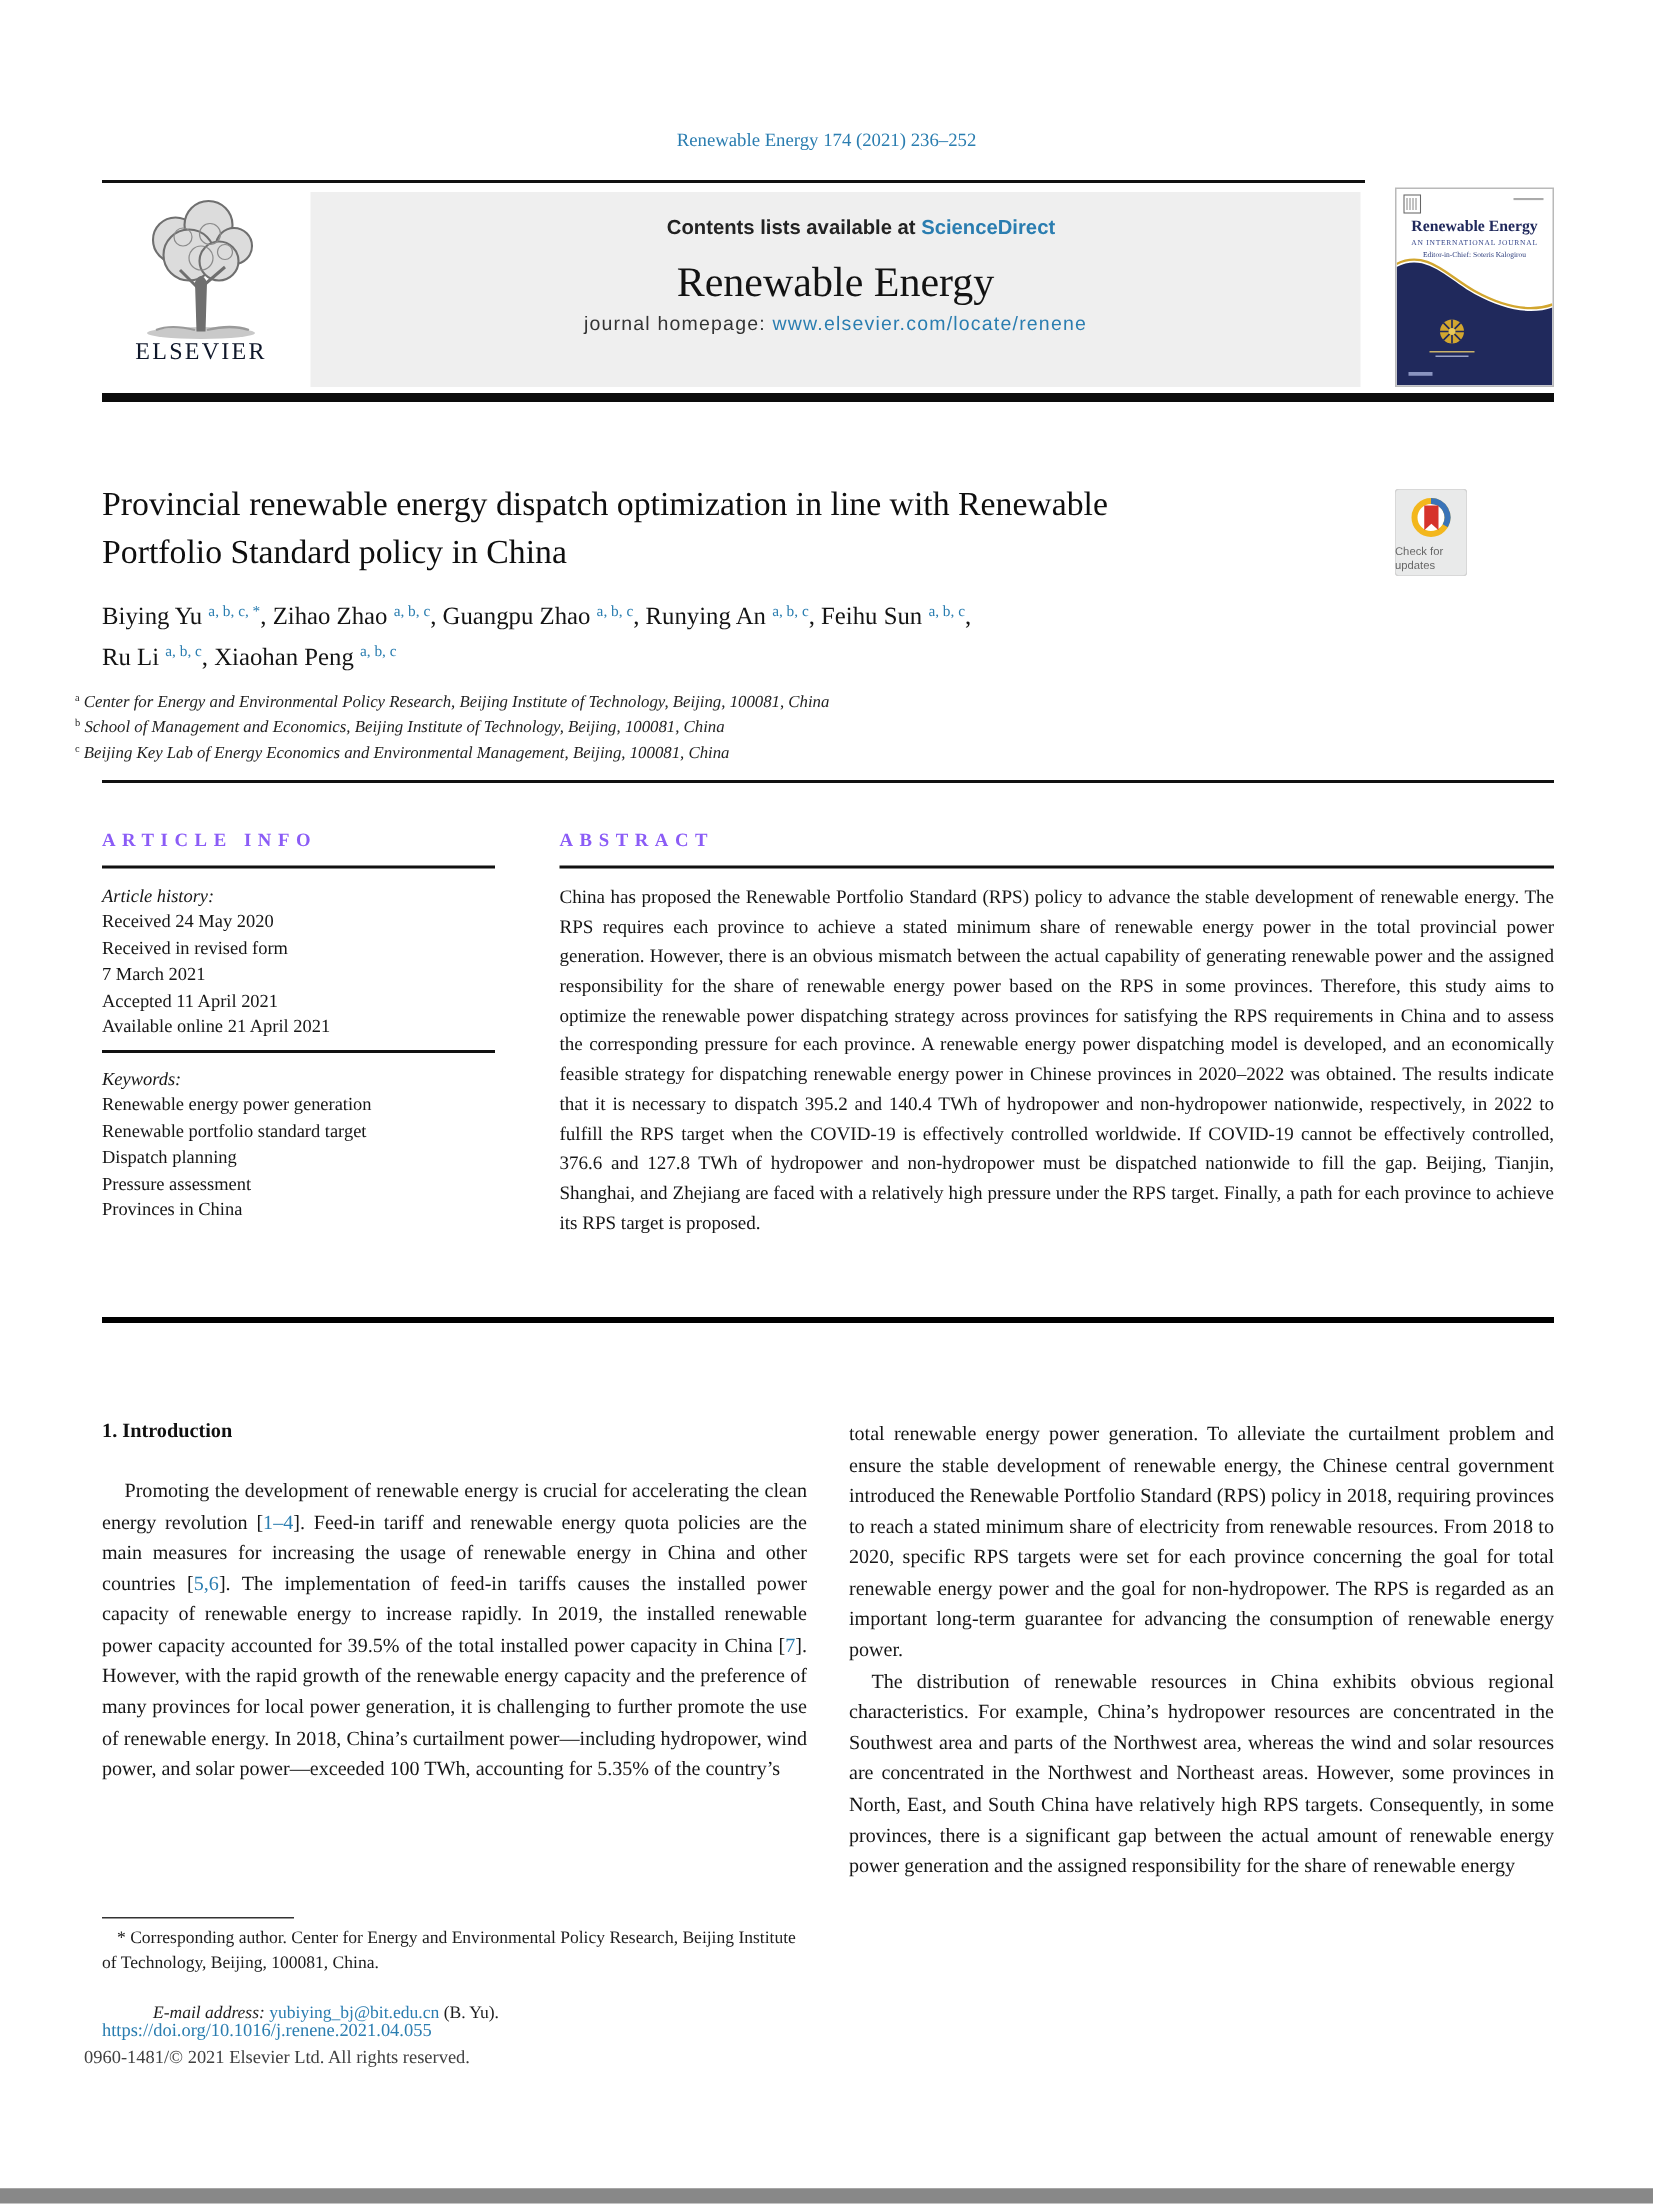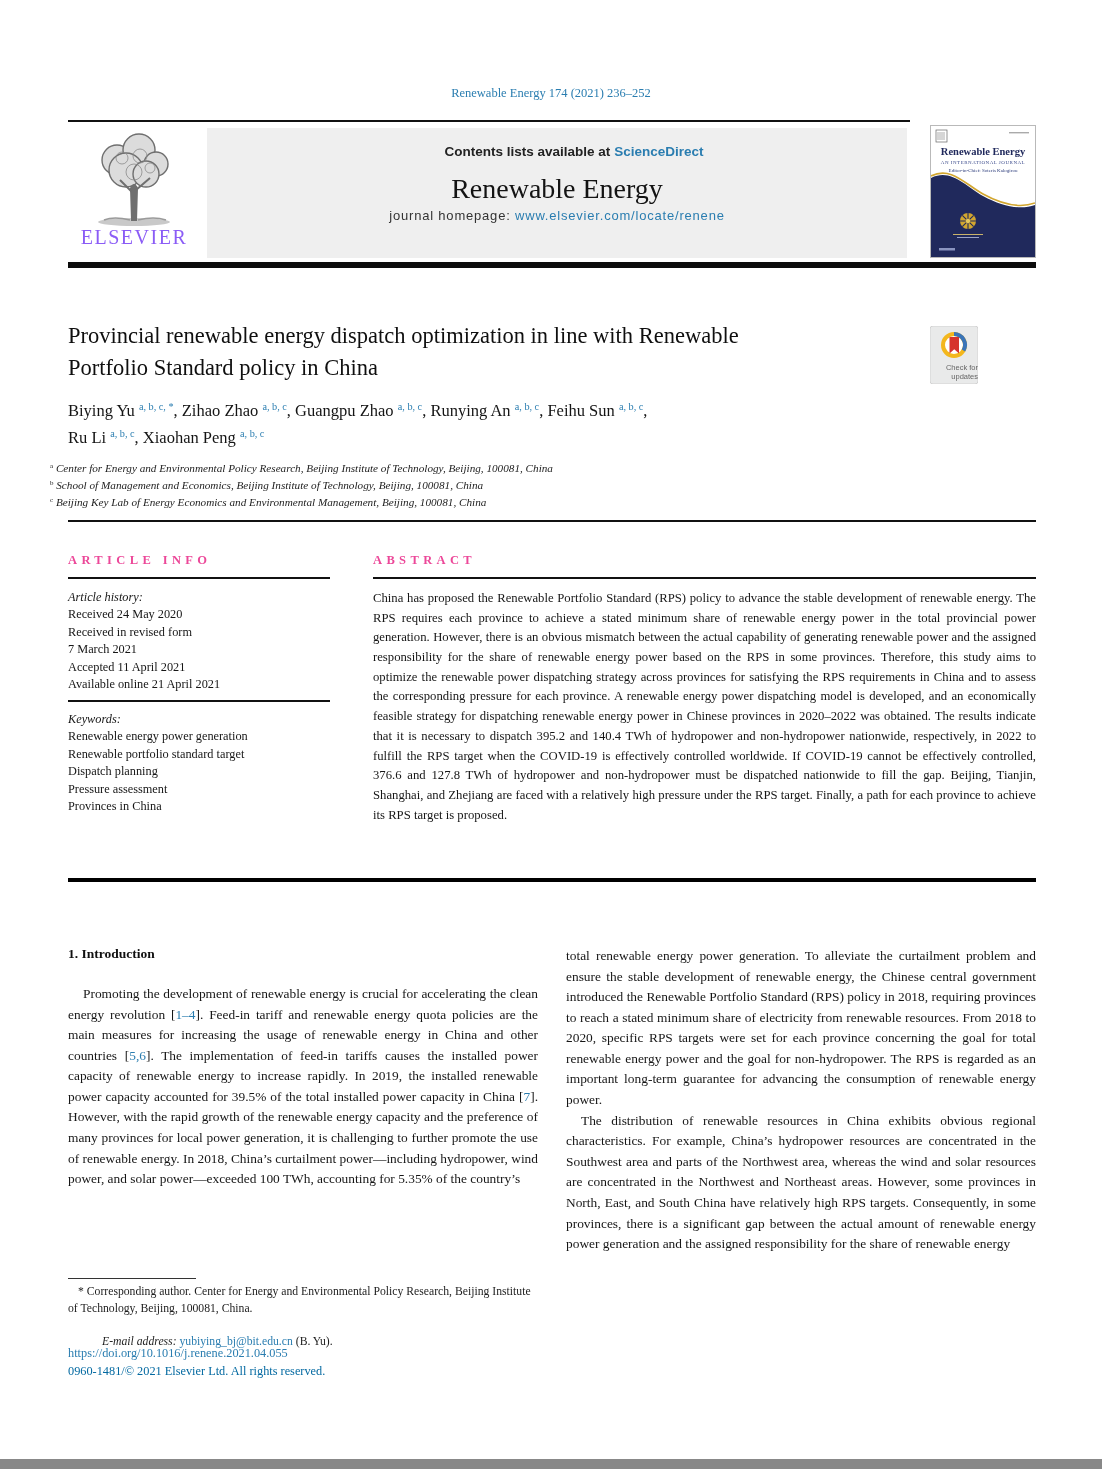--- a/index.html
+++ b/index.html
@@ -27,42 +27,42 @@
   .rule-affil{top:520px;left:68px;width:968px;height:2px;background:#111;}
   .rule-info-1{top:577px;left:68px;width:262px;height:2px;background:#111;}
   .rule-info-2{top:700px;left:68px;width:262px;height:2px;background:#111;}
   .rule-abst{top:577px;left:373px;width:663px;height:2px;background:#111;}
   .rule-thick{top:878px;left:68px;width:968px;height:4px;background:#000;}
   .rule-footnote{top:1278px;left:68px;width:128px;height:1px;background:#333;}
 
   
   .logo-box{top:130px;left:68px;width:132px;height:128px;text-align:center;}
   .logo-tree{display:block;margin:0 auto;}
-  .logo-word{font-size:20px;letter-spacing:1.5px;color:#8b5cf6;margin-top:-2px;}
+  .logo-word{font-size:16px;letter-spacing:1.5px;color:#0f172a;margin-top:-2px;}
   .gray-box{top:128px;left:207px;width:700px;height:130px;background:#efefef;text-align:center;}
   .contents-line{margin-top:16px;font-family:"Liberation Sans", sans-serif;font-size:13.5px;font-weight:bold;color:#222;padding-left:34px;}
   .journal-name{margin-top:14px;font-size:28px;color:#131313;}
   .homepage-line{margin-top:3px;font-family:"Liberation Sans", sans-serif;font-size:13px;letter-spacing:0.8px;color:#333;}
   .cover{top:125px;left:930px;width:106px;height:133px;background:#fff;border:1px solid #b9b9b9;box-sizing:border-box;overflow:hidden;}
   .cover-title{position:absolute;top:20px;left:0;width:100%;text-align:center;font-size:10.5px;font-weight:bold;color:#20295c;}
   .cover-subtitle{position:absolute;top:34px;left:0;width:100%;text-align:center;font-size:5px;letter-spacing:0.5px;color:#3a4a8c;}
   .cover-editor{position:absolute;top:42px;left:0;width:100%;text-align:center;font-size:5px;color:#2a3a7a;}
 
   
   .title{top:320px;left:68px;width:700px;font-size:22.5px;line-height:1.4;color:#0f0f0f;}
   .badge{top:326px;left:930px;width:48px;height:58px;cursor:pointer;}
-  .badge-txt{position:absolute;left:0;width:100%;text-align:right;font-family:"Liberation Sans", sans-serif;font-size:7.5px;color:#666;}
+  .badge-txt{position:absolute;left:0;width:100%;text-align:left;font-family:"Liberation Sans", sans-serif;font-size:7.5px;color:#666;}
   .badge-t1{top:37px;} .badge-t2{top:46px;}
 
   
   .authors{top:398px;left:68px;width:860px;font-size:16.5px;line-height:1.62;color:#141414;}
   .affils{top:460px;left:50px;width:900px;font-size:11.2px;font-style:italic;line-height:1.5;color:#222;}
 
   
-  .sec-head{font-size:12.5px;font-weight:bold;letter-spacing:0.35em;color:#ec4899;}
+  .sec-head{font-size:12.5px;font-weight:bold;letter-spacing:0.35em;color:#8b5cf6;}
   .info-head{top:553px;left:68px;}
   .abst-head{top:553px;left:373px;}
   .info-block{left:68px;width:280px;font-size:12.3px;line-height:1.42;color:#161616;}
   .history{top:589px;}
   .keywords{top:711px;}
   .lbl-i{font-style:italic;}
   .abstract{top:589px;left:373px;width:663px;font-size:12.7px;line-height:1.55;text-align:justify;color:#161616;}
   .copyright{margin-top:1px;text-align:right;}
 
   
@@ -71,21 +71,21 @@
   .col-left{top:984px;left:68px;}
   .col-right{top:946px;left:566px;}
   .indent{text-indent:15px;}
   .col p{margin:0;}
 
   
   .footnote{top:1284px;left:68px;width:470px;font-size:11.7px;line-height:1.45;color:#1d1d1d;}
   .footnote .fline1{text-indent:10px;}
   .footnote .fline2{text-indent:18px;margin-top:0;}
   .doi{top:1346px;left:68px;font-size:12.3px;color:var(--link);}
-  .issn{top:1364px;left:68px;font-size:12.3px;color:#0369a1;}
+  .issn{top:1364px;left:56px;font-size:12.3px;color:#404040;}
 
   
   .rt-link{color:var(--link);}
   .rt-sup{font-size:0.62em;vertical-align:0.55em;}
   .rt-i{font-style:italic;}
   .affils .rt-sup{font-style:normal;}
 </style>
 </head>
 <body>
 

